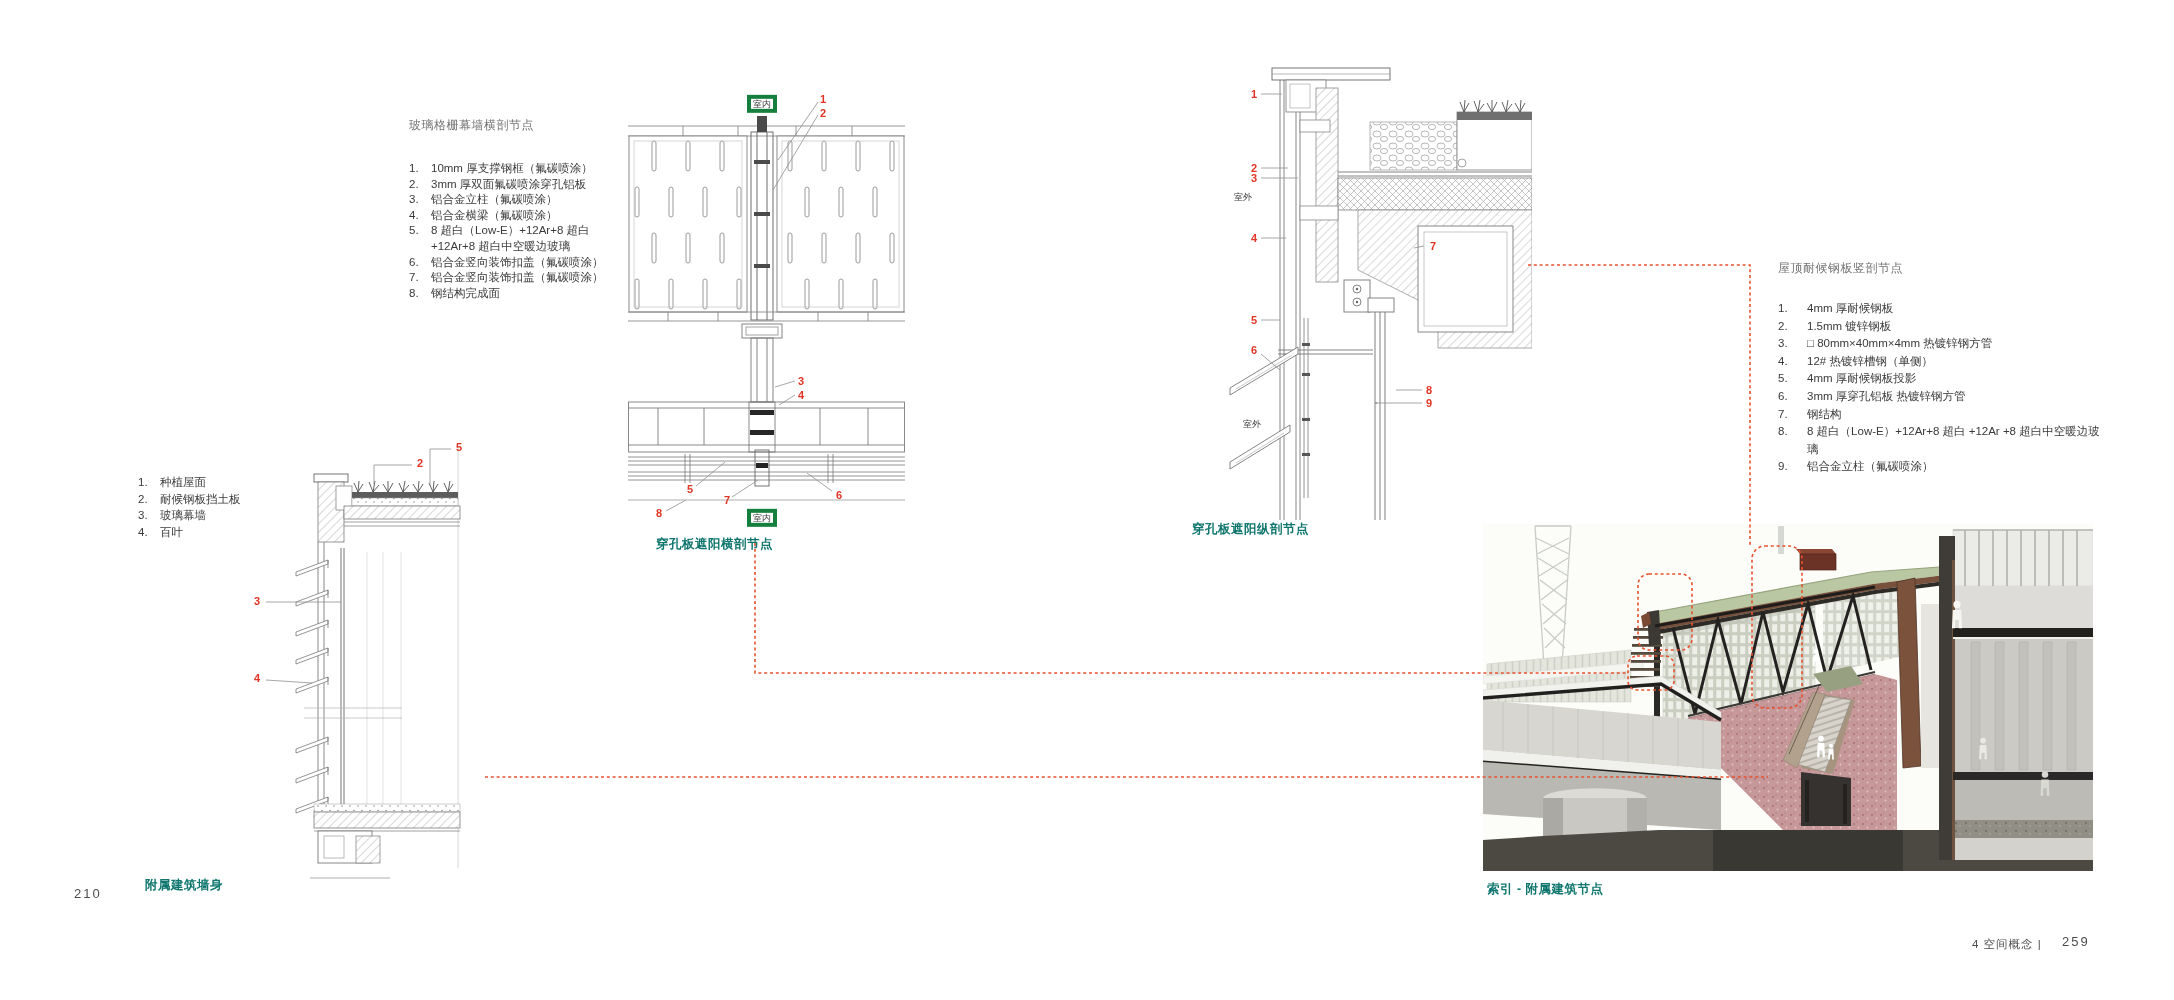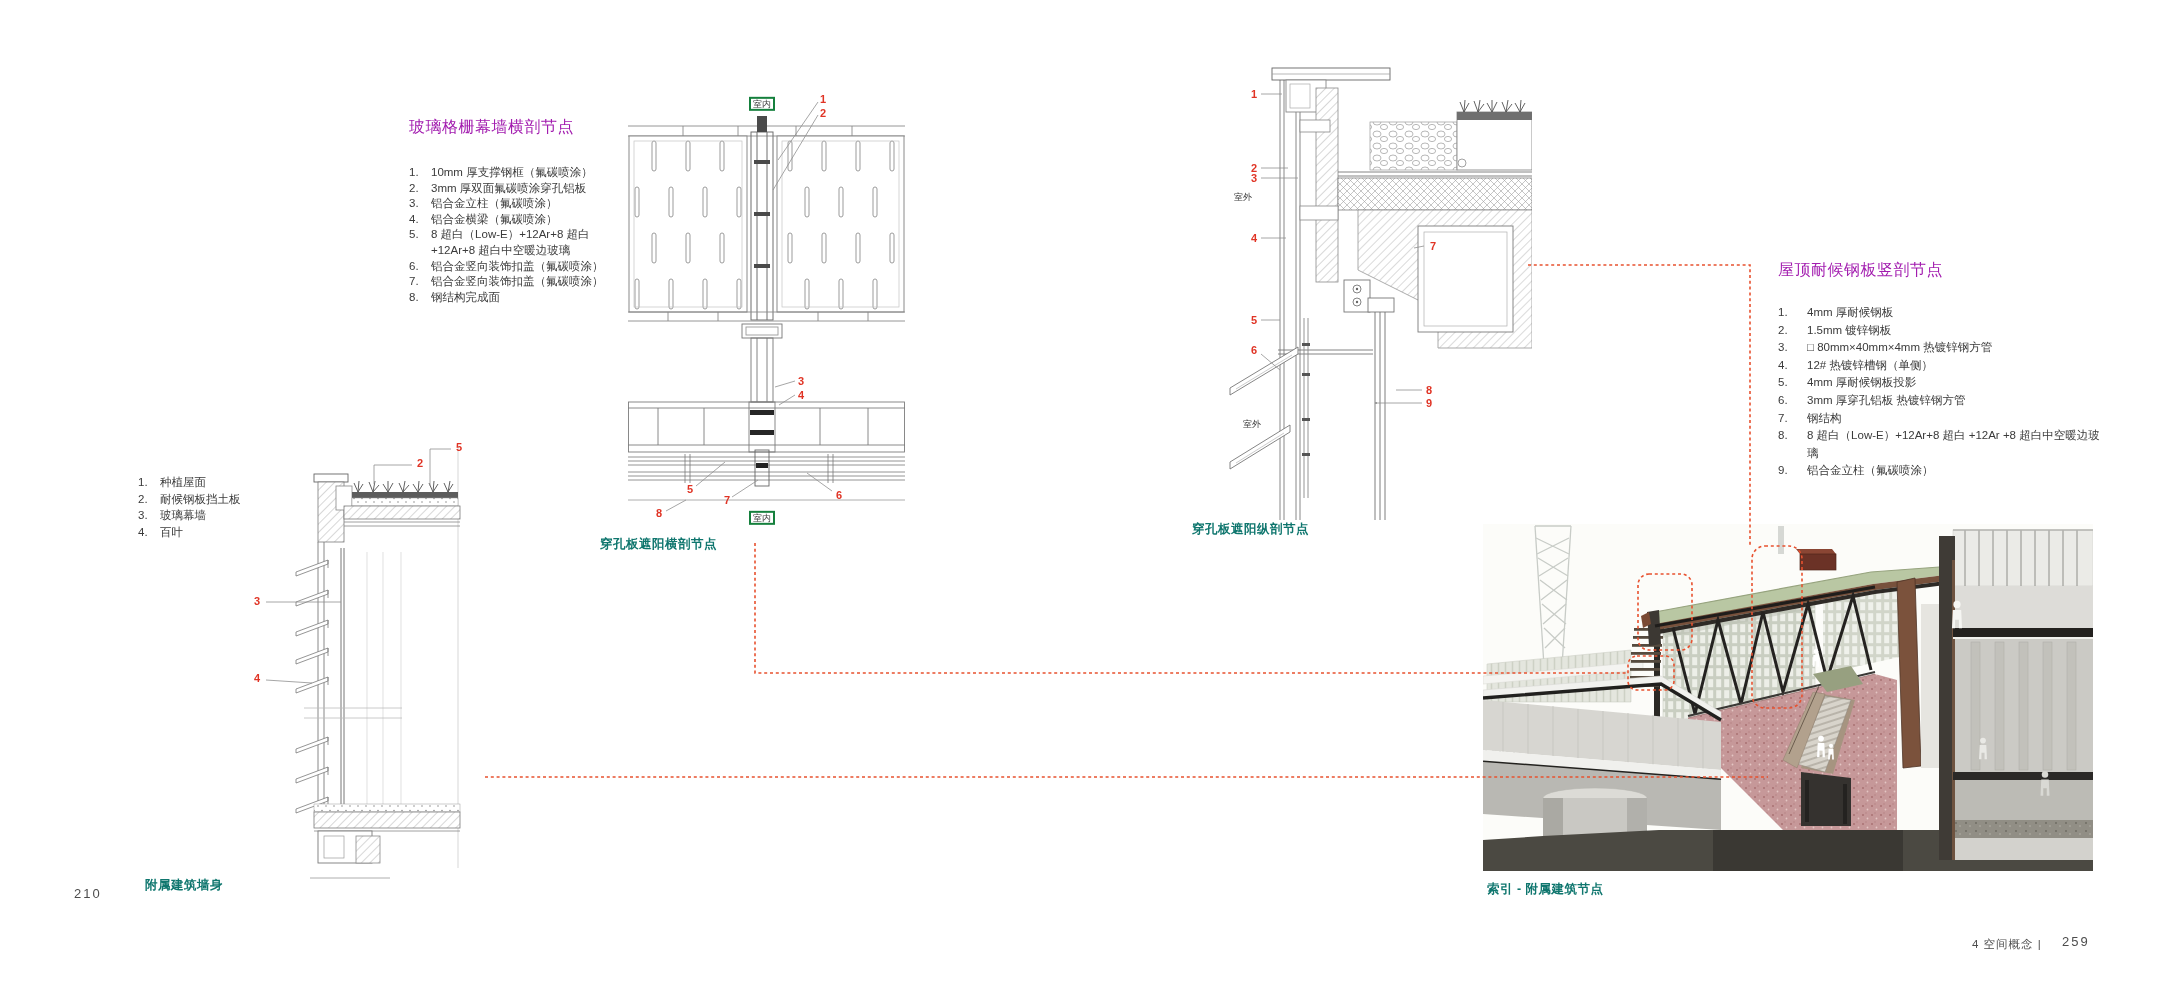--- a/index.html
+++ b/index.html
@@ -1,36 +1,36 @@
 <!DOCTYPE html>
 <html><head>
 <meta charset="utf-8">
 <style>
   html,body{margin:0;padding:0;background:#e9e9e9}
   .page{position:relative;width:2174px;height:1000px;background:#ffffff;
         font-family:"Liberation Sans","DejaVu Sans",sans-serif;color:#333;overflow:hidden}
   .abs{position:absolute}
   .legend{position:absolute;font-size:11.5px;color:#3a3a3a}
-  .legend .title{display:block;font-size:16px;color:#a21caf;letter-spacing:.5px}
+  .legend .title{display:block;font-size:12px;color:#737373;letter-spacing:.5px}
   #legend-glass{left:409px;top:117px;width:198px}
   #legend-glass .title{margin-bottom:27px}
   #legend-glass .li{line-height:15.6px}
   #legend-annex{left:138px;top:474px;width:190px}
   #legend-annex .li{line-height:16.6px}
   #legend-roof{left:1778px;top:260px;width:330px}
   #legend-roof .title{margin-bottom:23px}
   #legend-roof .li{line-height:17.6px}
   .legend .li{display:flex}
   .legend .num{width:22px;flex:none}
   .legend.wide .num{width:29px}
   .caption{position:absolute;font-size:12.5px;font-weight:bold;color:#0f766e;letter-spacing:.5px;white-space:nowrap}
   .co-layer{position:absolute;inset:0;pointer-events:none}
   .co-num{position:absolute;transform:translate(-50%,-50%);color:#e03425;font-weight:bold;font-size:11px;line-height:1}
   .co-label{position:absolute;transform:translate(-50%,-50%);font-size:9px;color:#3c3c3c;white-space:nowrap;line-height:1.15}
-  .co-label.boxed{border:2px solid #15803d;padding:0 2px;background:#fff}
+  .co-label.boxed{border:4px solid #15803d;padding:0 2px;background:#fff}
   .footer-num{position:absolute;font-size:13px;color:#4c4c4c;letter-spacing:2px}
   .footer-sec{position:absolute;font-size:11.5px;color:#4c4c4c;letter-spacing:1px}
   svg{display:block}
 </style>
 </head>
 <body>
 
 <div class="page">
 
   <div class="legend" id="legend-glass">
@@ -583,21 +583,21 @@
       <span class="co-num" style="left: 1429px; top: 403px;">9</span>
       <span class="co-label" style="left: 1252px; top: 424px;">室外</span>
     </div>
   <div class="co-layer">
       <span class="co-num" style="left: 459px; top: 447px;">5</span>
       <span class="co-num" style="left: 420px; top: 463px;">2</span>
       <span class="co-num" style="left: 257px; top: 601px;">3</span>
       <span class="co-num" style="left: 257px; top: 678px;">4</span>
     </div>
 
-  <span class="caption" style="left:600px;top:536px">穿孔板遮阳横剖节点</span>
+  <span class="caption" style="left:656px;top:536px">穿孔板遮阳横剖节点</span>
   <span class="caption" style="left:1192px;top:521px">穿孔板遮阳纵剖节点</span>
   <span class="caption" style="left:145px;top:877px">附属建筑墙身</span>
   <span class="caption" style="left:1487px;top:881px">索引 - 附属建筑节点</span>
 
   <span class="footer-num" style="left:74px;top:886px">210</span>
   <span class="footer-sec" style="left:1972px;top:937px">4  空间概念 |</span>
   <span class="footer-num" style="left:2062px;top:934px">259</span>
 
 </div>
 

